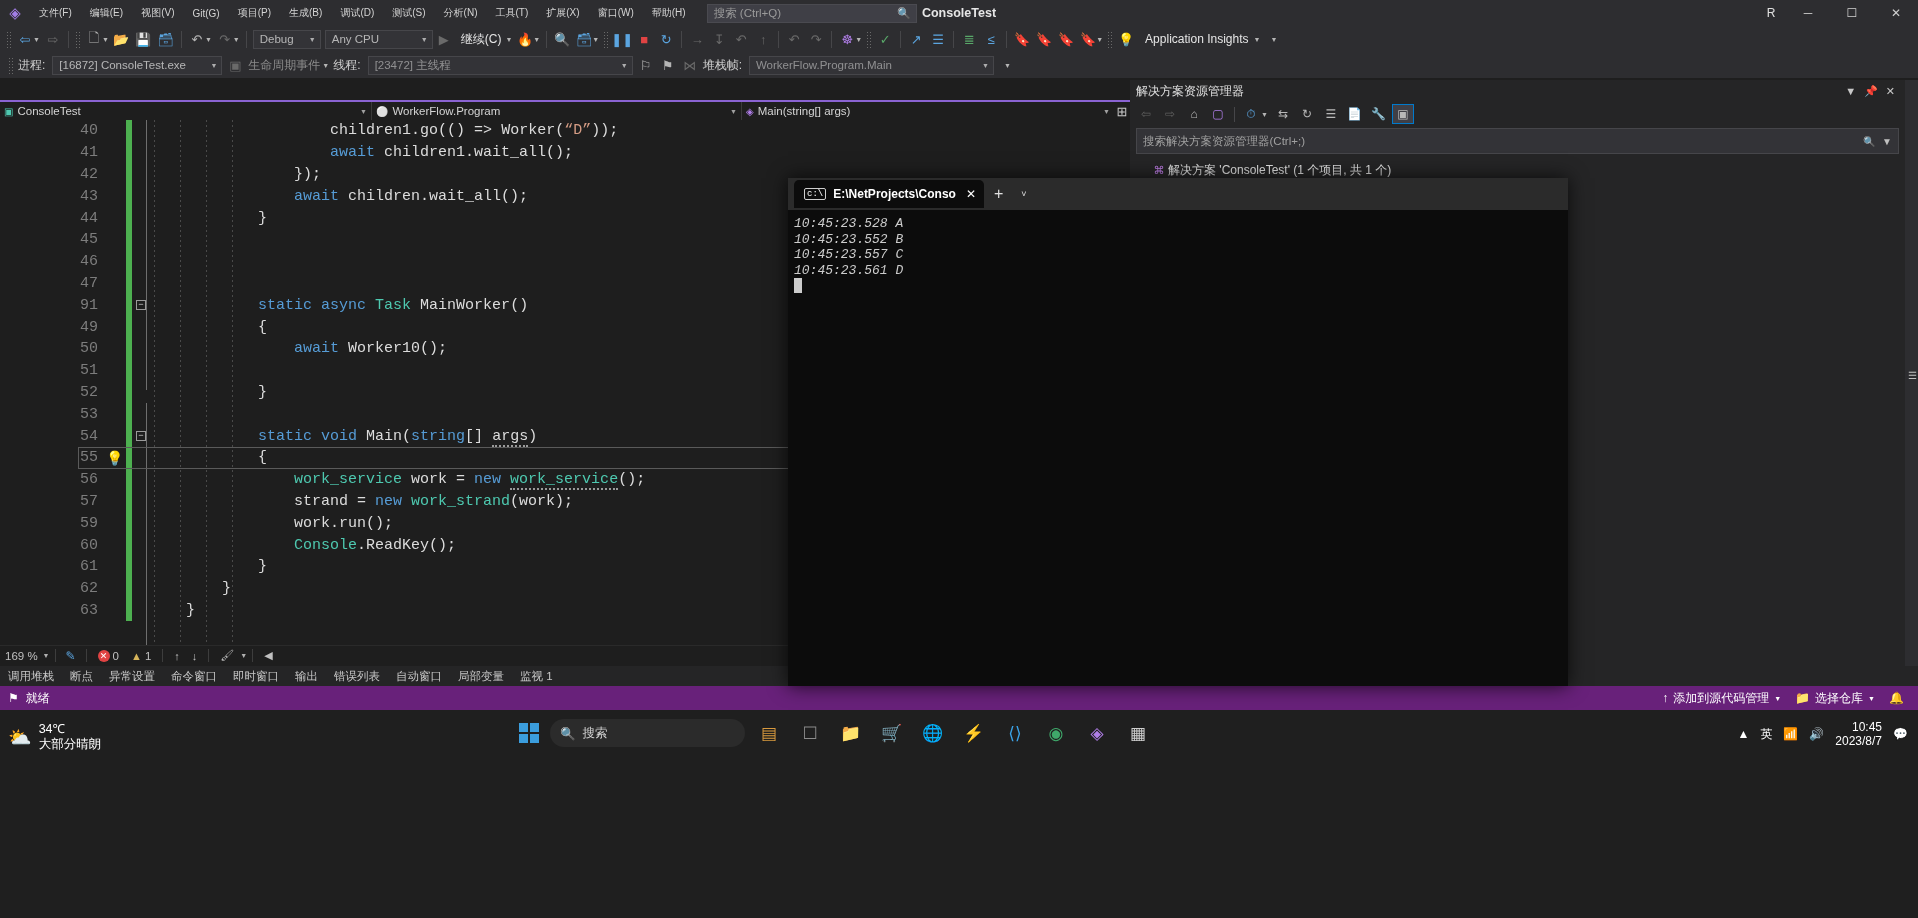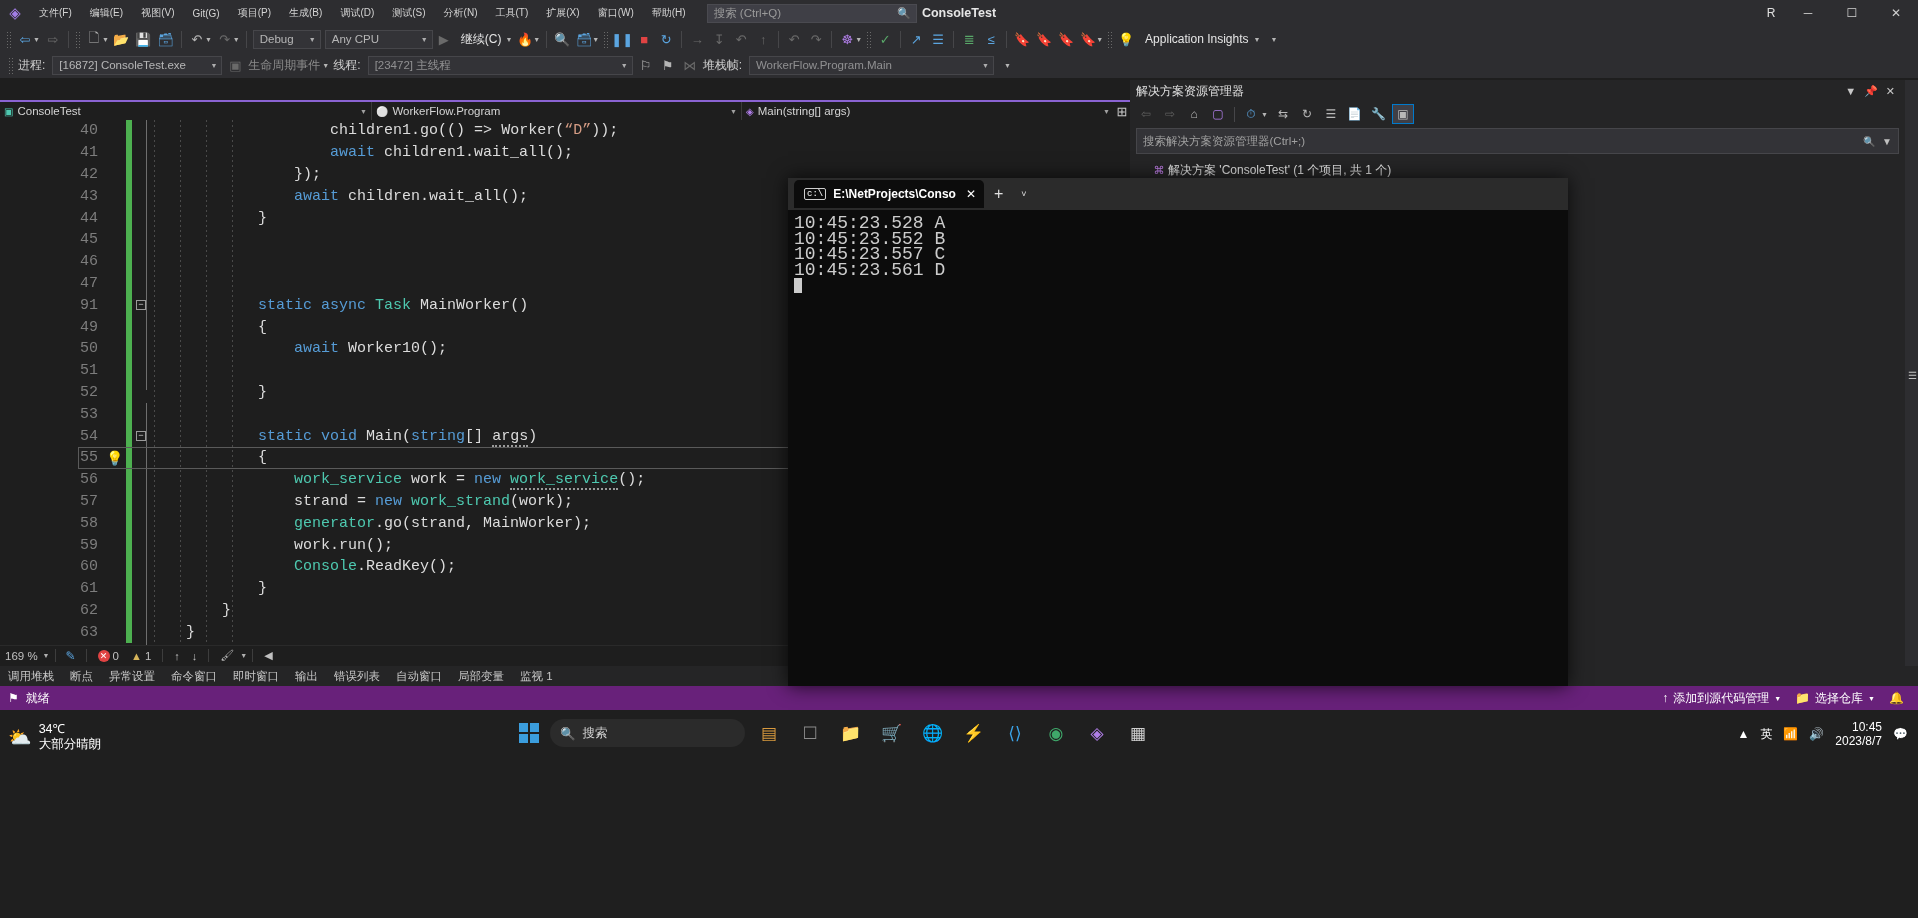--- a/index.html
+++ b/index.html
@@ -175,21 +175,21 @@
   .con-tab { height:28px; background:#0c0c0c; display:flex; align-items:center;
      padding:0 8px 0 10px; border-radius:5px 5px 0 0; color:#ffffff; font-size:12px;
      font-weight:bold; max-width:190px; }
   .con-tab .cico { margin-right:7px; font-size:9px; border:1px solid #cfcfcf; padding:0 2px;
      border-radius:2px; font-family:"Liberation Mono", monospace; font-weight:normal; }
   .con-tab .ctitle { overflow:hidden; text-overflow:clip; white-space:nowrap; max-width:128px; }
   .con-tab .cx { margin-left:10px; font-size:12px; font-weight:normal; }
   .con-newtab { color:#e0e0e0; font-size:16px; padding:0 10px; }
   .con-caret { color:#e0e0e0; font-size:9px; padding:0 8px; }
   .con-body { padding:6px 0 0 6px; font-family:"Liberation Mono", monospace;
-     font-size:18px; color:#cccccc; line-height:15.6px; }
+     font-size:13px; color:#cccccc; line-height:15.6px;font-style:italic; }
   .con-body .ln { white-space:pre; }
   .caret-blk { display:inline-block; width:8px; height:15px; background:#cccccc;
      vertical-align:-3px; }
 
   
   .taskbar { position:absolute; left:0; top:710px; width:1918px; height:208px; background:#1f1f1f; }
   .tb-weather { position:absolute; left:8px; top:12px; display:flex; align-items:center; gap:7px; }
   .tb-weather .wic { font-size:19px; color:#e8c34a; }
   .tb-weather .wtxt { color:#ffffff; font-size:12.5px; line-height:15px; }
   .tb-center { position:absolute; left:515px; top:8px; display:flex; align-items:center; gap:7px; }
@@ -496,27 +496,20 @@
         <div class="changebar"></div>
         <div class="foldcol"></div>
         <div class="ctext"><span class="ind">                </span><span class="typ">work_service</span><span class="pln"> work = </span><span class="kw">new</span><span class="pln"> </span><span class="typ sq">work_service</span><span class="pln">();</span></div>
       </div>
       <div class="crow">
         <div class="lineno">57</div>
         <div class="glyphcol"></div>
         <div class="changebar"></div>
         <div class="foldcol"></div>
         <div class="ctext"><span class="ind">                </span><span class="pln">strand = </span><span class="kw">new</span><span class="pln"> </span><span class="typ">work_strand</span><span class="pln">(work);</span></div>
-      </div>
-      <div class="crow">
-        <div class="lineno">58</div>
-        <div class="glyphcol"></div>
-        <div class="changebar"></div>
-        <div class="foldcol"></div>
-        <div class="ctext"><span class="ind">                </span><span class="typ">generator</span><span class="pln">.go(strand, MainWorker);</span></div>
       </div>
       <div class="crow">
         <div class="lineno">59</div>
         <div class="glyphcol"></div>
         <div class="changebar"></div>
         <div class="foldcol"></div>
         <div class="ctext"><span class="ind">                </span><span class="pln">work.run();</span></div>
       </div>
       <div class="crow">
         <div class="lineno">60</div>

